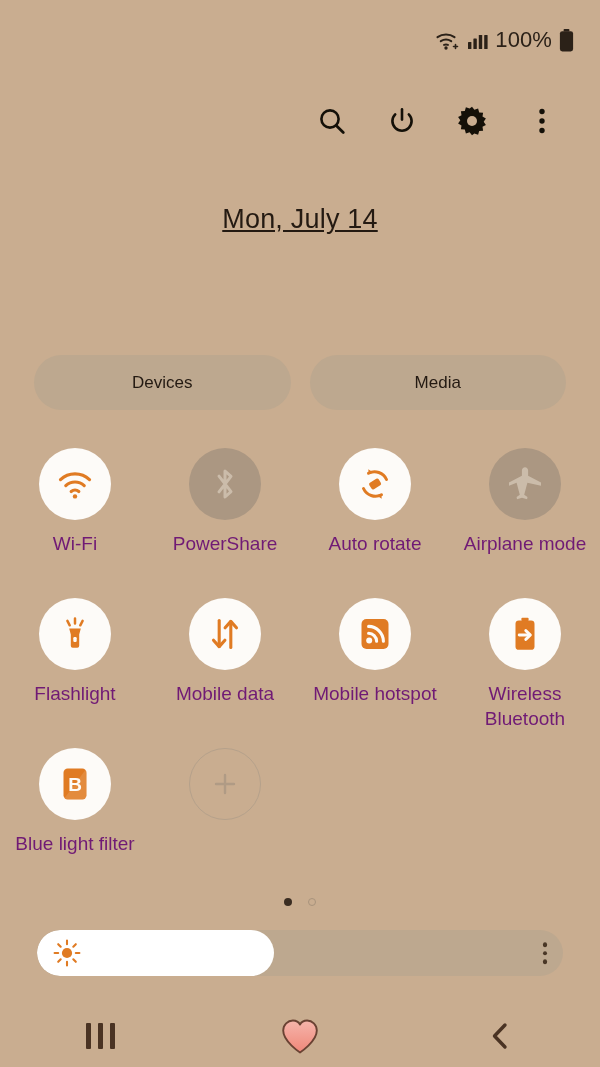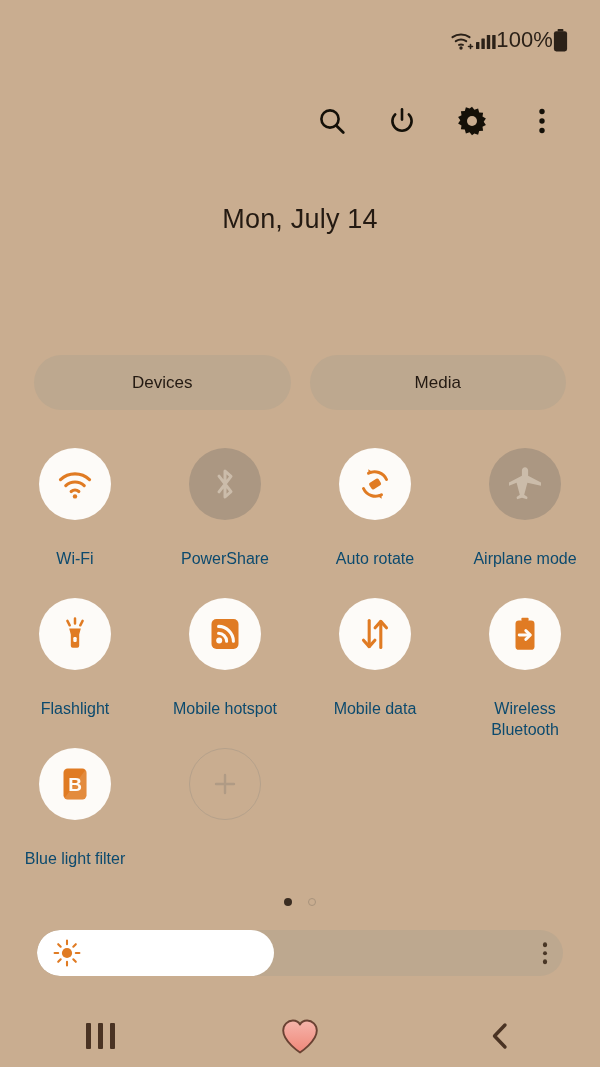--- a/index.html
+++ b/index.html
@@ -7,23 +7,23 @@
     width:600px; height:1067px;
     background:#c9ad90;
     font-family:"Liberation Sans", sans-serif;
     overflow:hidden;
     -webkit-font-smoothing:antialiased;
   }
   #screen { position:relative; width:600px; height:1067px; background:#c9ad90; }
 
   
   .statusbar {
-    position:absolute; top:0; left:0; right:10px; height:80px;
+    position:absolute; top:0; left:0; right:4px; height:80px;
     display:flex; align-items:center; justify-content:flex-end;
-    padding-right:22px; gap:0;
+    padding-right:22px; gap:7px;
   }
   .sb-icon { display:flex; align-items:flex-end; }
   .sb-batt-text {
     font-size:22px; color:#2b2118; letter-spacing:0.1px;
     font-family:"Liberation Sans", sans-serif;
   }
 
   
   .headerbar {
     position:absolute; top:93px; left:0; right:0; height:55px;
@@ -37,20 +37,21 @@
 
   
   .clockblock { position:absolute; top:186px; left:0; right:0; text-align:center; }
   .clock-time {
     font-size:76px; font-weight:300; color:#16100a; line-height:1;
     letter-spacing:1px;
   }
   .clock-date {
     margin-top:18px; font-size:27px; font-weight:400; color:#241a12;
     letter-spacing:0.2px;
+    text-decoration:underline;
   }
 
   
   .pillrow {
     position:absolute; top:355px; left:34px; right:34px;
     display:flex; gap:19px;justify-content:flex-end;
   }
   .pill {
     flex:1; height:55px; border-radius:28px; background:#bda88f;
     display:flex; align-items:center; justify-content:center;
@@ -72,21 +73,21 @@
     display:flex; align-items:center; justify-content:center;
     flex-shrink:0;
   }
   .tile-circle.on  { background:#fdfbf8; }
   .tile-circle.off { background:#ab9782; }
   .tile-circle.add {
     background:transparent; border:1.6px solid #b7a punkt;
     border:1.6px solid #b5a18b;
   }
   .tile-label {
-    margin-top:28px; font-size:16px; color:#0c4a6e; text-align:center;
+    margin-top:11px; font-size:19px; color:#701a75; text-align:center;
     line-height:1.32; max-width:125px;
   }
 
   
   .dots {
     position:absolute; top:898px; left:0; right:0;
     display:flex; justify-content:center; align-items:center; gap:16px;
   }
   .dot { width:8px; height:8px; border-radius:50%; }
   .dot.active { background:#3a2d22; }
@@ -250,42 +251,42 @@
             <g stroke="#e07b23" stroke-width="2.5" stroke-linecap="round">
               <path d="M20 4.4v5M12.4 6.9l2.3 4.4M27.6 6.9l-2.3 4.4"></path>
             </g>
           </svg>
         </div>
         <div class="tile-label">Flashlight</div>
       </div>
       <div class="tile">
         <div class="tile-circle on">
           <svg width="40" height="40" viewBox="0 0 40 40">
+            <g stroke="#e07b23" stroke-width="3.1" stroke-linecap="round" stroke-linejoin="round" fill="none">
+              <path d="M14.2 6.5v26"></path>
+              <path d="M8.5 26.2l5.7 6.4 5.7-6.4"></path>
+              <path d="M25.8 33.5v-26"></path>
+              <path d="M20.1 13.8l5.7-6.4 5.7 6.4"></path>
+            </g>
+          </svg>
+        </div>
+        <div class="tile-label">Mobile data</div>
+      </div>
+      <div class="tile">
+        <div class="tile-circle on">
+          <svg width="40" height="40" viewBox="0 0 40 40">
             <rect x="6.5" y="5" width="27" height="30" rx="5" fill="#e07b23"></rect>
             <circle cx="14.2" cy="26.6" r="3" fill="#fdfbf8"></circle>
             <g fill="none" stroke="#fdfbf8" stroke-width="3.1" stroke-linecap="round">
               <path d="M13.6 19.2a8.2 8.2 0 0 1 8 8"></path>
               <path d="M13.6 12.4a15 15 0 0 1 14.8 14.8"></path>
             </g>
           </svg>
         </div>
         <div class="tile-label">Mobile hotspot</div>
-      </div>
-      <div class="tile">
-        <div class="tile-circle on">
-          <svg width="40" height="40" viewBox="0 0 40 40">
-            <g stroke="#e07b23" stroke-width="3.1" stroke-linecap="round" stroke-linejoin="round" fill="none">
-              <path d="M14.2 6.5v26"></path>
-              <path d="M8.5 26.2l5.7 6.4 5.7-6.4"></path>
-              <path d="M25.8 33.5v-26"></path>
-              <path d="M20.1 13.8l5.7-6.4 5.7 6.4"></path>
-            </g>
-          </svg>
-        </div>
-        <div class="tile-label">Mobile data</div>
       </div>
       <div class="tile">
         <div class="tile-circle on">
           <svg width="40" height="40" viewBox="0 0 40 40">
             <rect x="16.4" y="3.8" width="7.2" height="3.2" rx="1" fill="#e07b23"></rect>
             <rect x="10.5" y="6.4" width="19" height="29.4" rx="3.4" fill="#e07b23"></rect>
             <g stroke="#fdfbf8" stroke-width="2.9" stroke-linecap="round" stroke-linejoin="round" fill="none">
               <path d="M14.2 21h10.4"></path>
               <path d="M20.8 16.6L25.4 21l-4.6 4.4"></path>
             </g>

